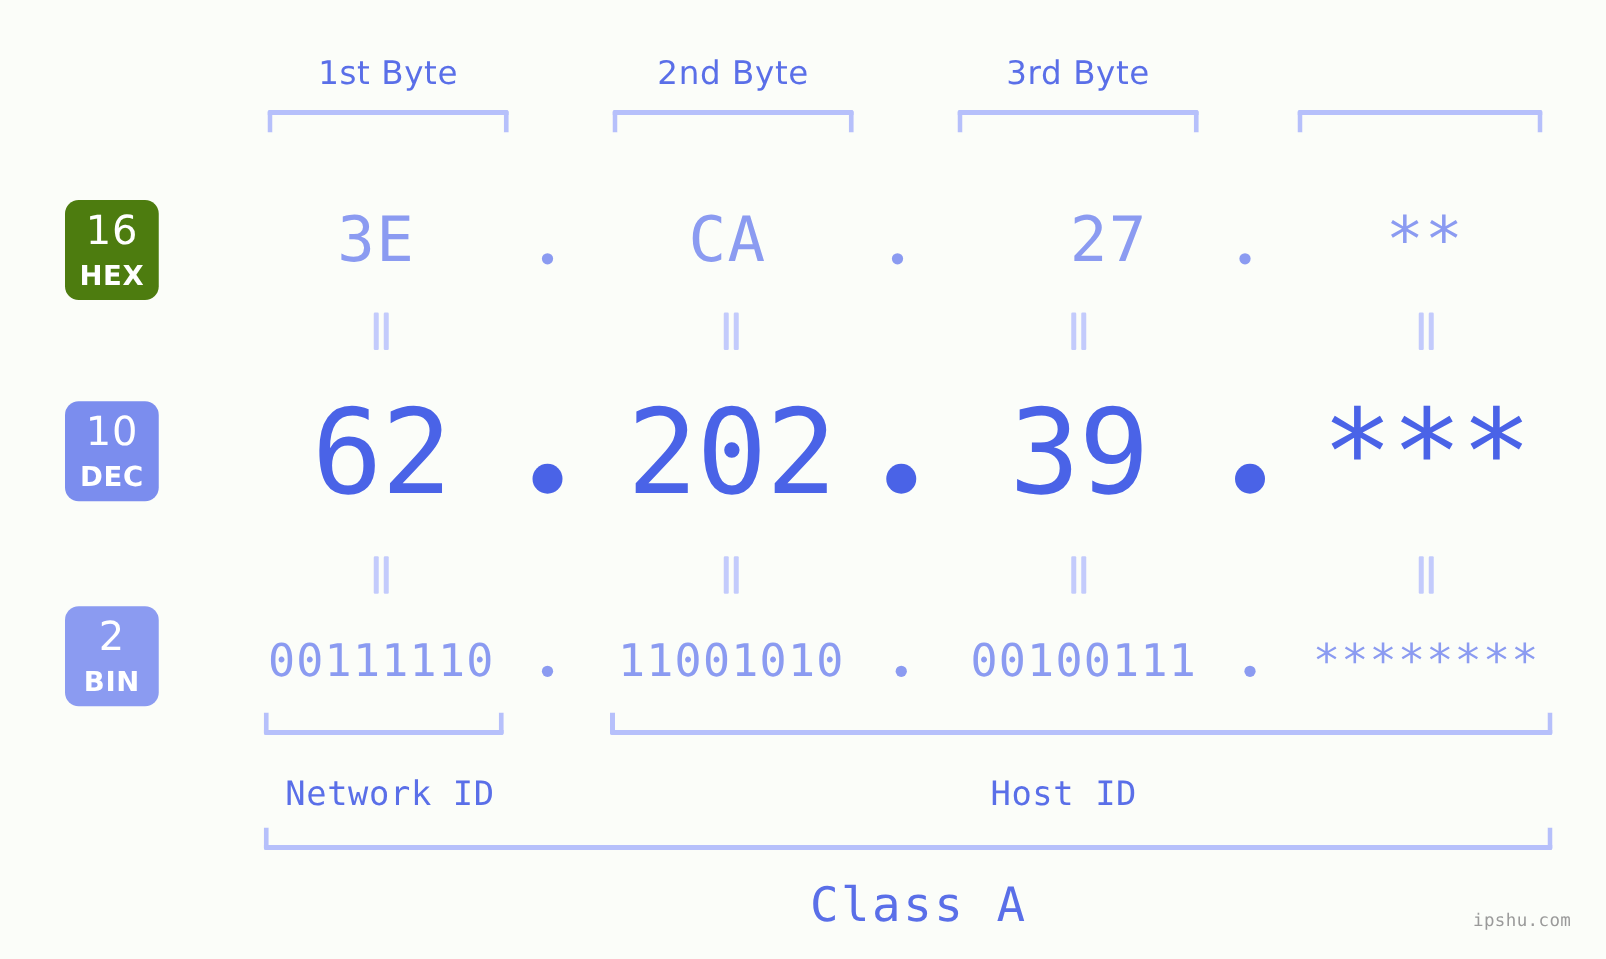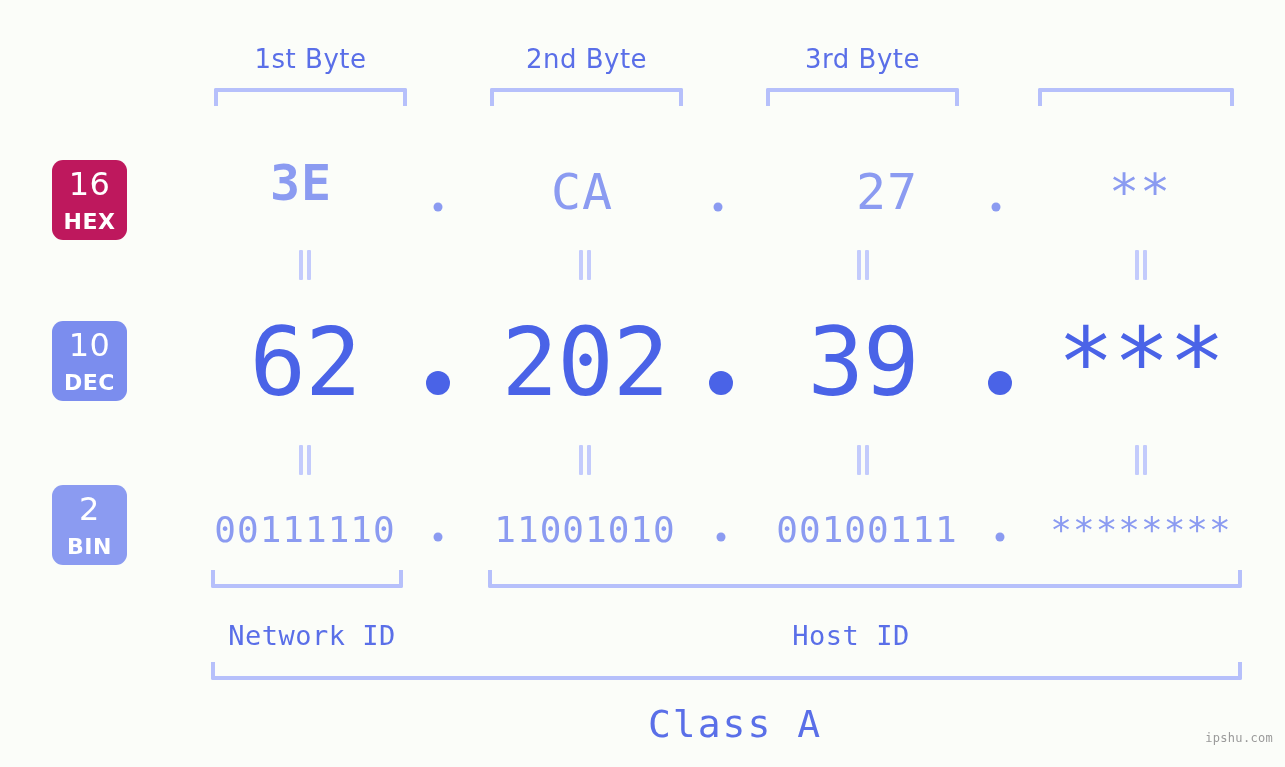--- a/index.html
+++ b/index.html
@@ -151,49 +151,49 @@
     font-size: 38px;
     text-align: center;
     white-space: nowrap;
     transform: translateX(-50%);
     letter-spacing: 2px;
   }
 
   
   .watermark {
     position: absolute;
-    right: 12px;
+    right: 28px;
     bottom: 22px;
     color: #9a9a9a;
     font-family: "DejaVu Sans Mono", monospace;
-    font-size: 12px;
+    font-size: 14px;
     letter-spacing: 0.3px;
   }
 </style>
 </head>
 <body>
 
 <div class="stage">
 
   <div class="byte-label" style="left:210px; top:36px; width:193px;">1st Byte</div>
   <div class="byte-label" style="left:486px; top:36px; width:193px;">2nd Byte</div>
   <div class="byte-label" style="left:762px; top:36px; width:193px;">3rd Byte</div>
 
   <div class="bracket down" style="left:210px; top:84px; width:193px;"></div>
   <div class="bracket down" style="left:486px; top:84px; width:193px;"></div>
   <div class="bracket down" style="left:762px; top:84px; width:193px;"></div>
   <div class="bracket down" style="left:1034px; top:84px; width:196px;"></div>
 
-  <div class="badge" style="left:48px; top:156px; background:#be185d;">
+  <div class="badge" style="left:48px; top:156px; background:#4d7c0f;">
     <span class="base-num">16</span>
     <span class="base-name">HEX</span>
   </div>
 
   <div class="row-hex">
-    <div class="value" style="left:297px; top:146px;font-weight:bold;">3E</div>
+    <div class="value" style="left:297px; top:155px;">3E</div>
     <div class="dot hex" style="left:434px; top:203px;"></div>
     <div class="value" style="left:578px; top:155px;">CA</div>
     <div class="dot hex" style="left:714px; top:203px;"></div>
     <div class="value" style="left:883px; top:155px;text-align:right;">27</div>
     <div class="dot hex" style="left:992px; top:203px;"></div>
     <div class="value" style="left:1136px; top:155px;">**</div>
   </div>
 
   <div class="eq" style="left:301px; top:246px;"></div>
   <div class="eq" style="left:581px; top:246px;"></div>

